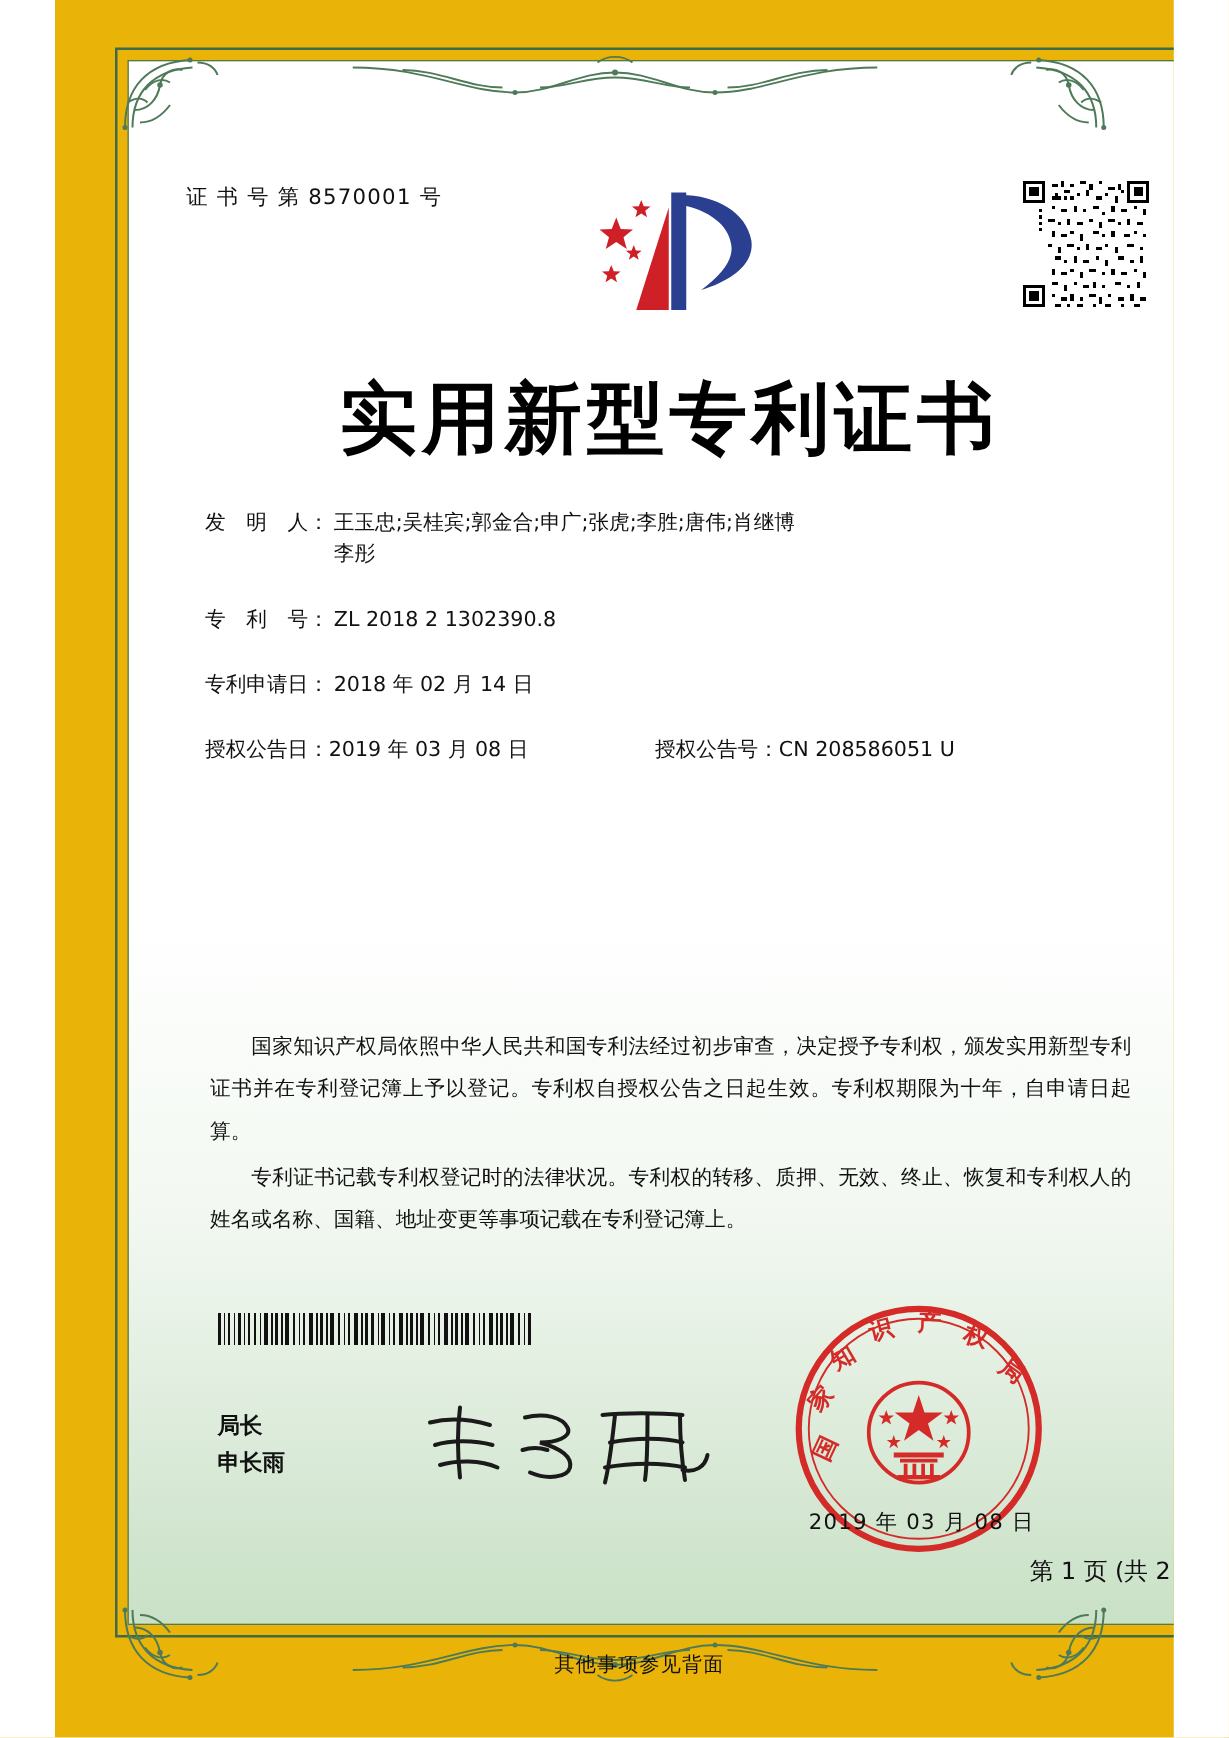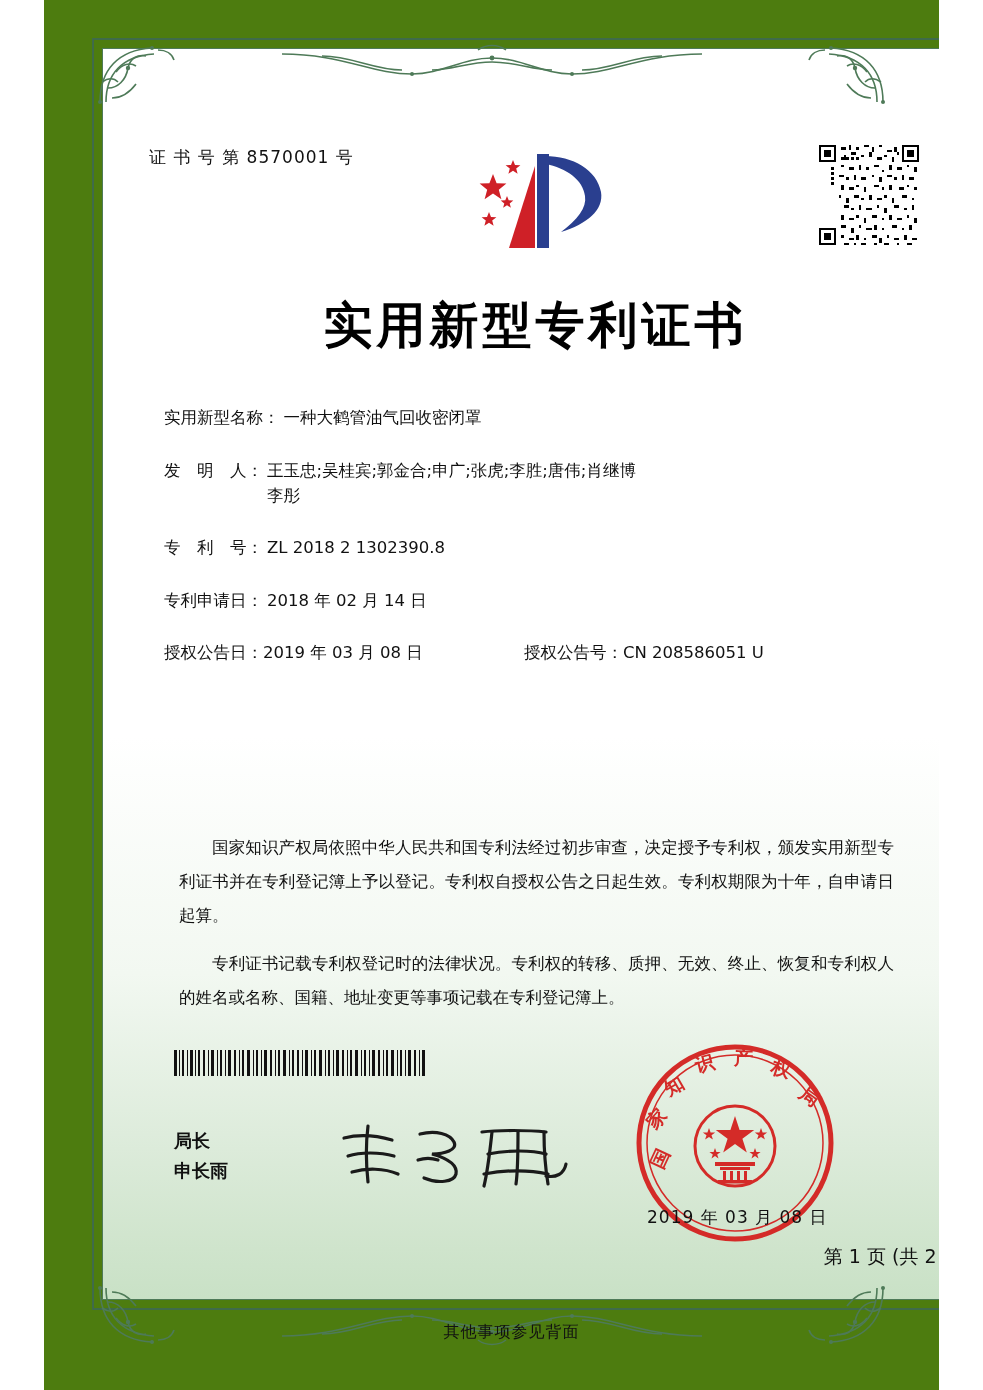--- a/index.html
+++ b/index.html
@@ -8,21 +8,21 @@
     background: #ffffff;
   }
   body {
     font-family: "DejaVu Sans", "Liberation Sans", sans-serif;
   }
   .page {
     position: relative;
     width: 895px;
     height: 1390px;
     margin: 0 auto;
-    background: #4d7c0f;
+    background: #eab308;
     overflow: hidden;
   }
 
   
   .frame-outer {
     position: absolute;
     left: 48px;
     top: 38px;
     width: 887px;
     height: 1272px;
@@ -112,21 +112,21 @@
     width: 106px;
     height: 106px;
   }
 
   .title {
     position: absolute;
     left: 0;
     right: 0;
     top: 245px;
     text-align: center;
-    font-size: 49px;
+    font-size: 62px;
     font-weight: bold;
     letter-spacing: 4px;
     color: #000;
     font-family: "DejaVu Sans", "Liberation Sans", sans-serif;
   }
 
   .fields {
     position: absolute;
     left: 62px;
     top: 358px;
@@ -164,21 +164,21 @@
   .body-text {
     position: absolute;
     left: 62px;
     top: 768px;
     width: 745px;
     font-size: 16.5px;
     line-height: 2.05;
     color: #111;
     text-align: justify;
   }
-  .body-text p { margin: 15px; text-indent: 2em; }
+  .body-text p { margin: 4px; text-indent: 2em; }
 
   .barcode {
     position: absolute;
     left: 72px;
     top: 1002px;
     width: 260px;
     height: 26px;
   }
 
   .signature-block {
@@ -507,24 +507,20 @@
             <rect x="32" y="40" width="1" height="1"></rect>
           <rect x="36" y="40" width="2" height="1"></rect>
         </g>
       </svg>
     </div>
 
     <div class="title">实用新型专利证书</div>
 
     <div class="fields">
 
-      <div class="field">
-        <span class="label">实用新型名称：</span>
-        <span class="value">一种大鹤管油气回收密闭罩</span>
-      </div>
 
       <div class="field">
         <span class="label">发　明　人：</span>
         <span class="value">
           <span>王玉忠;吴桂宾;郭金合;申广;张虎;李胜;唐伟;肖继博</span>
           <span class="cont">李彤</span>
         </span>
       </div>
 
       <div class="field">

